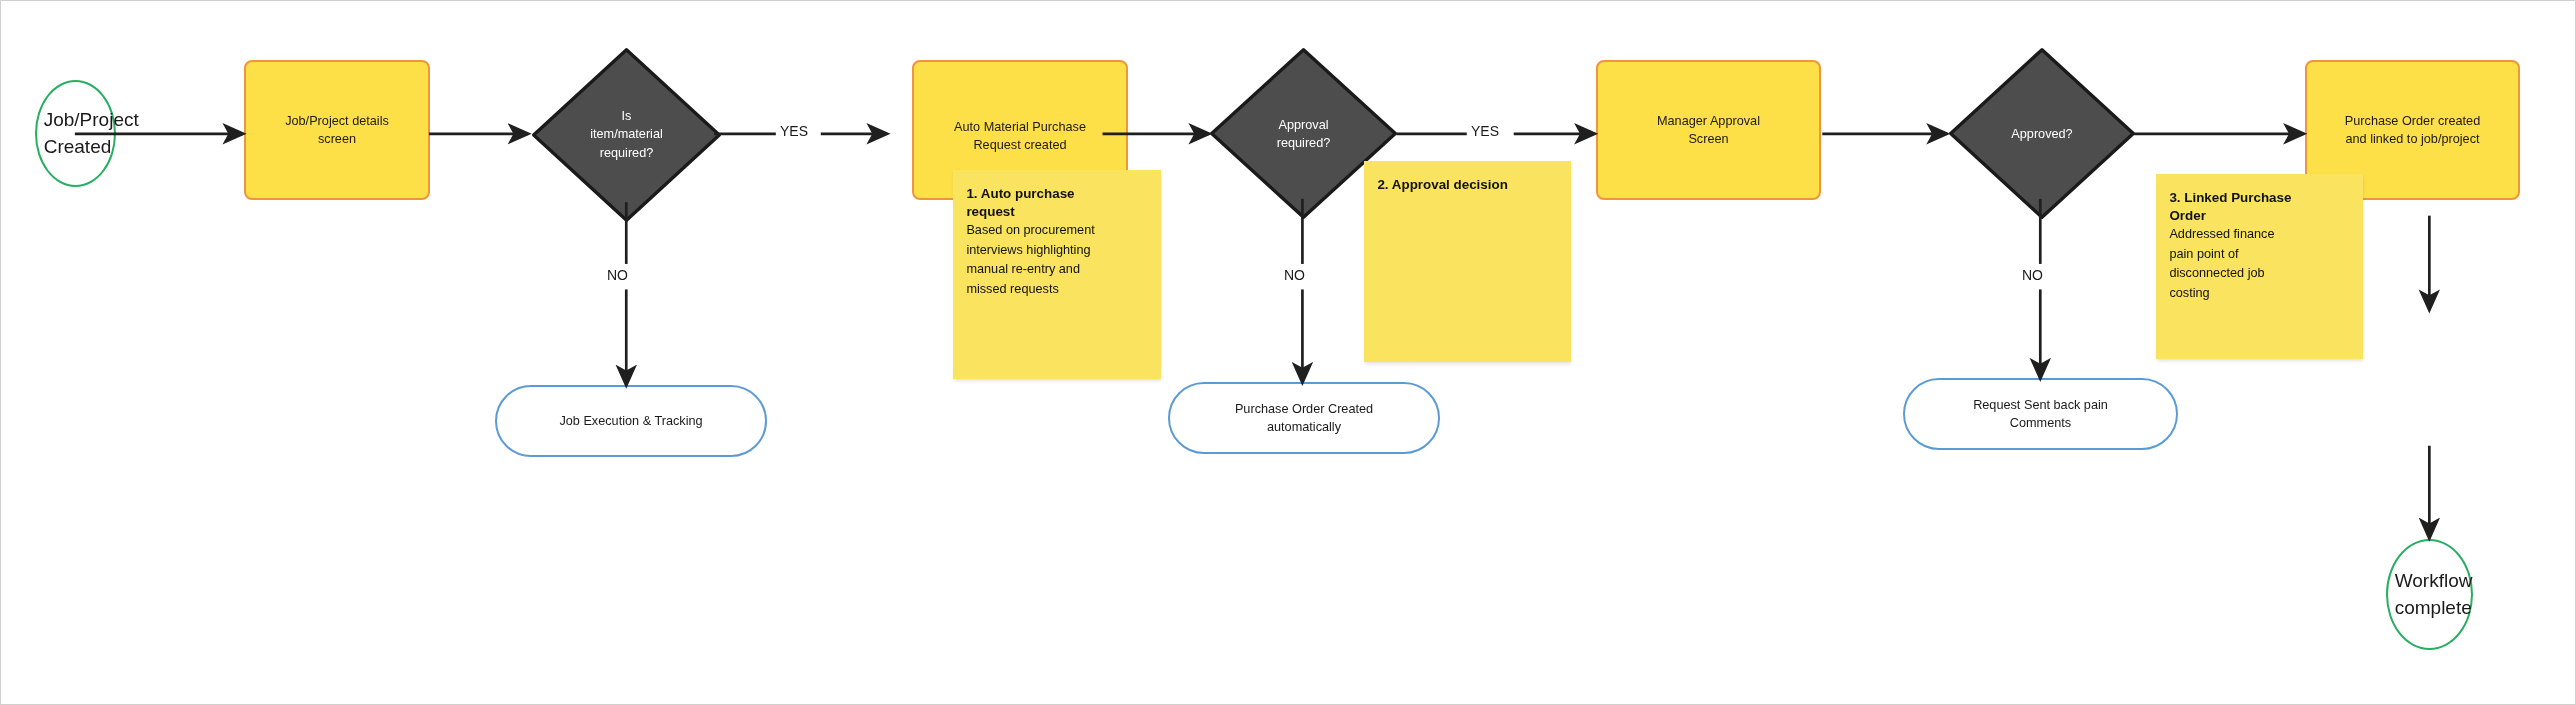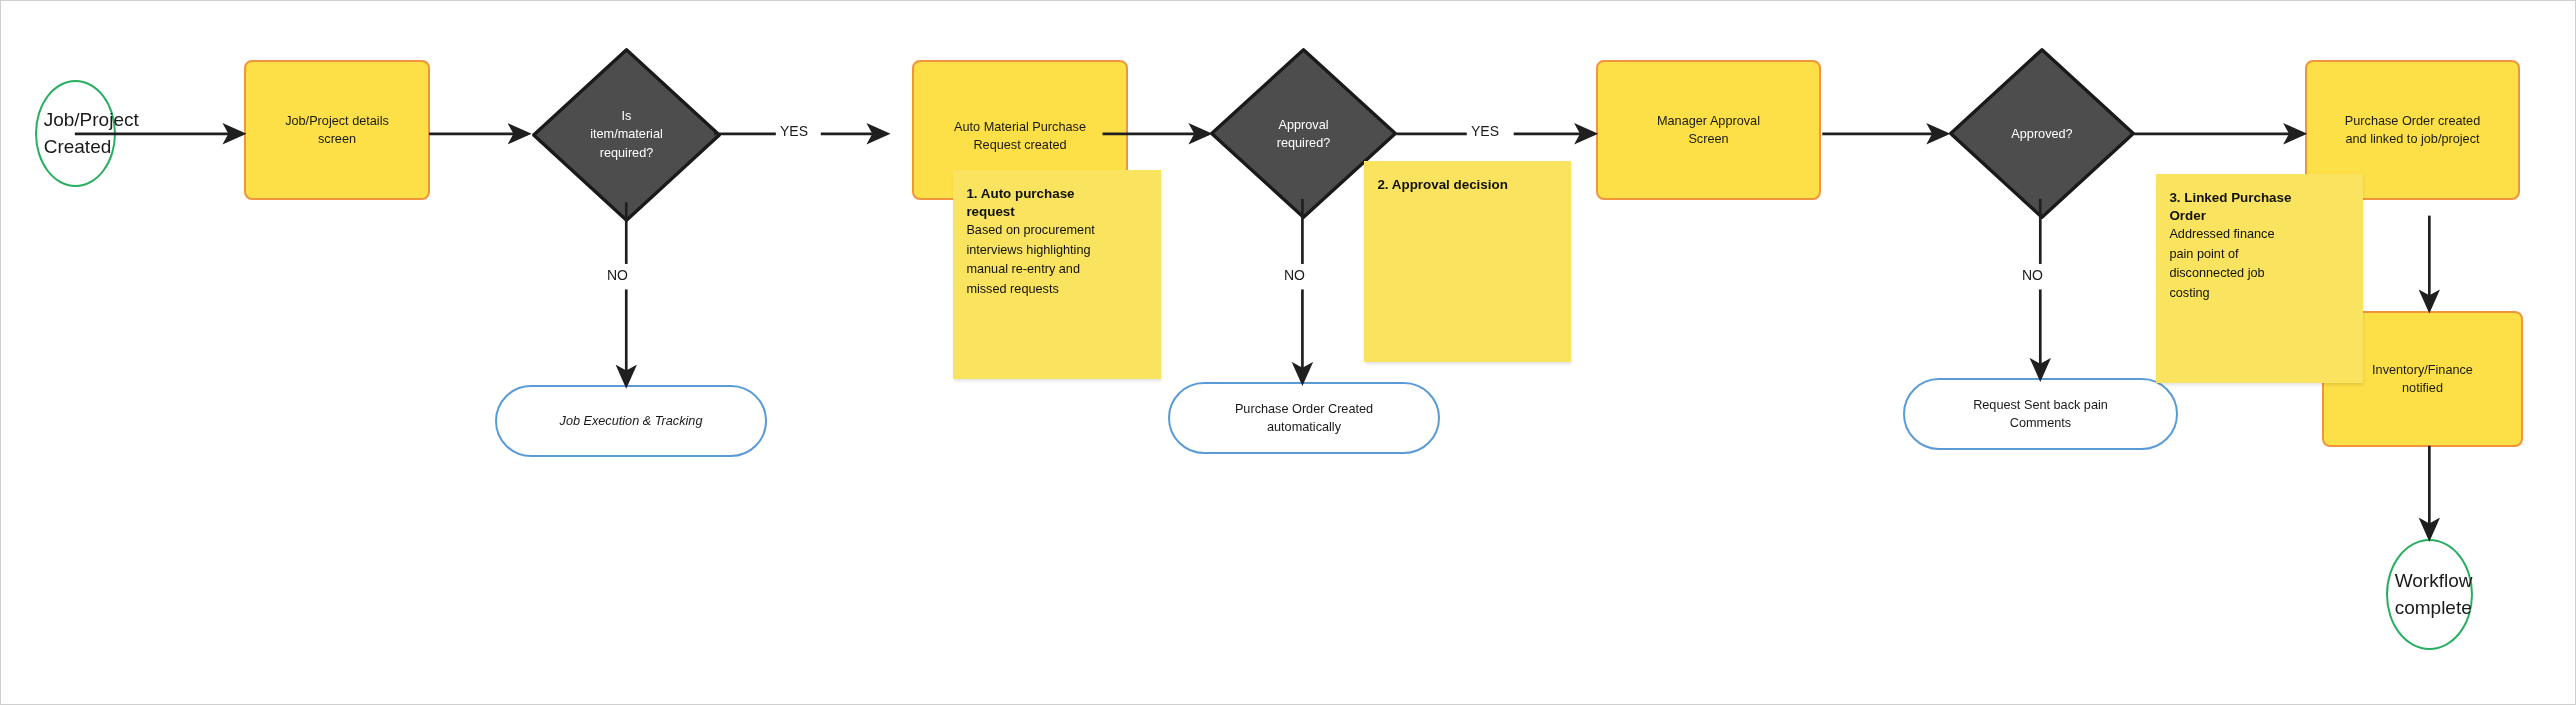--- a/index.html
+++ b/index.html
@@ -186,21 +186,21 @@
 
   <div class="diamond" style="left:530px;top:46px;width:191px;height:176px;">
     <svg viewBox="0 0 285 262" preserveAspectRatio="none">
       <polygon points="142.5,4 281,131 142.5,258 4,131" fill="#4d4d4d" stroke="#1a1a1a" stroke-width="5" stroke-linejoin="round"></polygon>
     </svg>
     <div class="node-label">Is
 item/material
 required?</div>
   </div>
 
-  <div class="pill-blue" style="left:494px;top:384px;width:272px;height:72px;font-style:italic;">
+  <div class="pill-blue" style="left:494px;top:384px;width:272px;height:72px;">
     <div class="node-label">Job Execution &amp; Tracking</div>
   </div>
 
   <div class="box-orange" style="left:887px;top:59px;width:216px;height:140px;margin-left:24px;">
     <div class="node-label" style="top:56px;transform:none;">Auto Material Purchase
 Request created</div>
   </div>
 
   <div class="diamond" style="left:1208px;top:46px;width:189px;height:173px;">
     <svg viewBox="0 0 282 258" preserveAspectRatio="none">
@@ -230,44 +230,40 @@
   <div class="pill-blue" style="left:1902px;top:377px;width:275px;height:72px;">
     <div class="node-label">Request Sent back pain
 Comments</div>
   </div>
 
   <div class="box-orange" style="left:2304px;top:59px;width:215px;height:140px;">
     <div class="node-label">Purchase Order created
 and linked to job/project</div>
   </div>
 
-  <div class="box-orange" style="left:2321px;top:310px;width:201px;height:136px;">
-    <div class="node-label">Inventory/Finance
-notified</div>
-  </div>
 
   <div class="ellipse" style="left:2385px;top:538px;width:87px;height:111px;">
     <div class="node-label">Workflow
 complete</div>
   </div>
 
   <div class="sticky" style="left:952px;top:169px;width:208px;height:209px;">
     <div class="sticky-title">1. Auto purchase
 request</div>
     <div class="sticky-body">Based on procurement
 interviews highlighting
 manual re-entry and
 missed requests</div>
   </div>
 
   <div class="sticky" style="left:1363px;top:160px;width:207px;height:201px;">
     <div class="sticky-title">2. Approval decision</div>
   </div>
 
-  <div class="sticky" style="left:2155px;top:173px;width:207px;height:209px;">
+  <div class="sticky" style="left:2155px;top:173px;width:207px;height:185px;">
     <div class="sticky-title">3. Linked Purchase
 Order</div>
     <div class="sticky-body">Addressed finance
 pain point of
 disconnected job
 costing</div>
   </div>
 
 </div>
 

